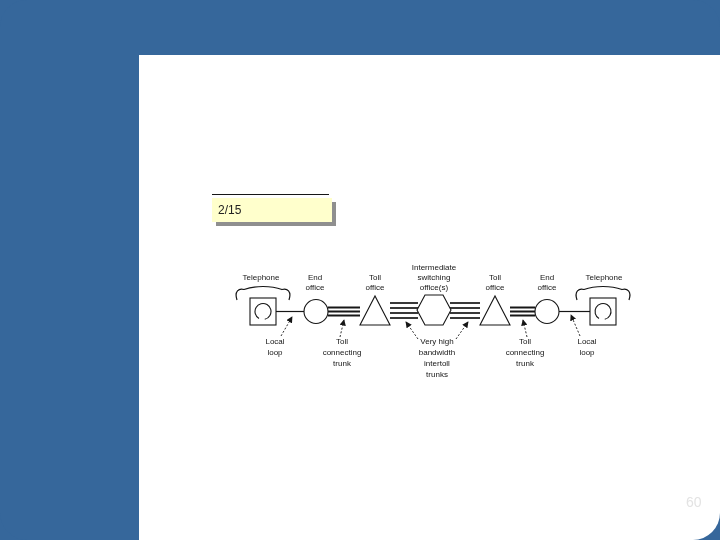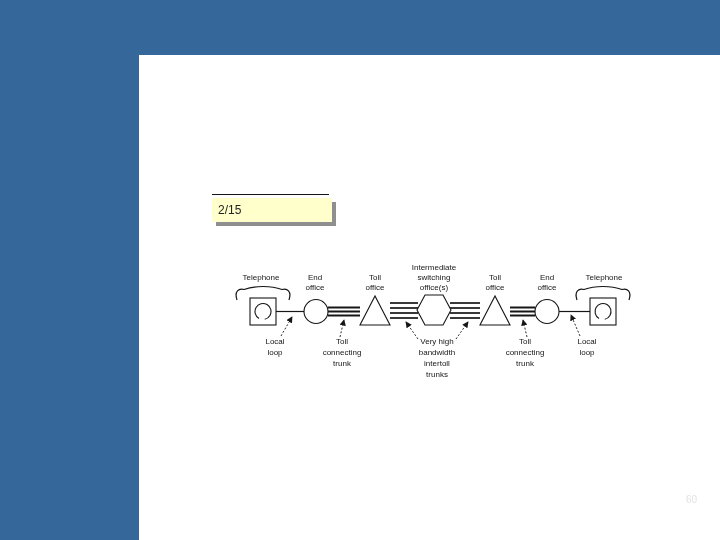--- a/index.html
+++ b/index.html
@@ -3,32 +3,32 @@
 <meta charset="utf-8">
 <style>
   html,body{margin:0;padding:0;background:#36679B;}
   .screen{position:relative;width:720px;height:540px;overflow:hidden;
           font-family:"Liberation Sans",sans-serif;background:#36679B;}
   .slide{position:absolute;left:139px;top:55px;width:581px;height:485px;background:#FFFFFF;}
   .note-rule{position:absolute;left:212px;top:194px;width:117px;height:1px;background:#161616;}
   .note-box{position:absolute;left:212px;top:198px;width:120px;height:24px;background:#FFFFCC;
             box-shadow:4px 4px 0 #8F8F8F;display:flex;align-items:center;}
   .note-box span{font-size:12px;color:#222;padding-left:6px;}
-  .page-number{position:absolute;left:686px;top:494px;font-size:10px;color:#E3E3E3;}
+  .page-number{position:absolute;left:686px;top:494px;font-size:14px;color:#E3E3E3;}
   svg.diagram{position:absolute;left:228px;top:256px;}
   svg text{font-family:"Liberation Sans",sans-serif;font-size:8px;fill:var(--ink,#161616);
            text-anchor:middle;}
   .shape{fill:#FFFFFF;stroke:var(--ink,#161616);stroke-width:1.1;}
   .wire{stroke:var(--ink,#161616);fill:none;}
   .callout{stroke:var(--ink,#161616);fill:none;stroke-width:0.9;stroke-dasharray:2 1.8;}
 </style>
 </head>
 <body>
 
-<div class="screen" style="background: rgb(54, 103, 155);">
+<div class="screen" style="background: rgb(54, 103, 155); border-radius: 27px;">
   <div class="slide" style="background: rgb(255, 255, 255);"></div>
 
   <div class="note-rule"></div>
   <div class="note-box" style="background: rgb(255, 255, 204); box-shadow: rgb(143, 143, 143) 4px 4px 0px;">
     <span>2/15</span>
   </div>
 
   <svg class="diagram" width="410" height="127" viewBox="0 0 410 127">
     <defs>
       <marker id="arrow" viewBox="0 0 8 8" refX="7" refY="4" markerWidth="7" markerHeight="7" orient="auto">

